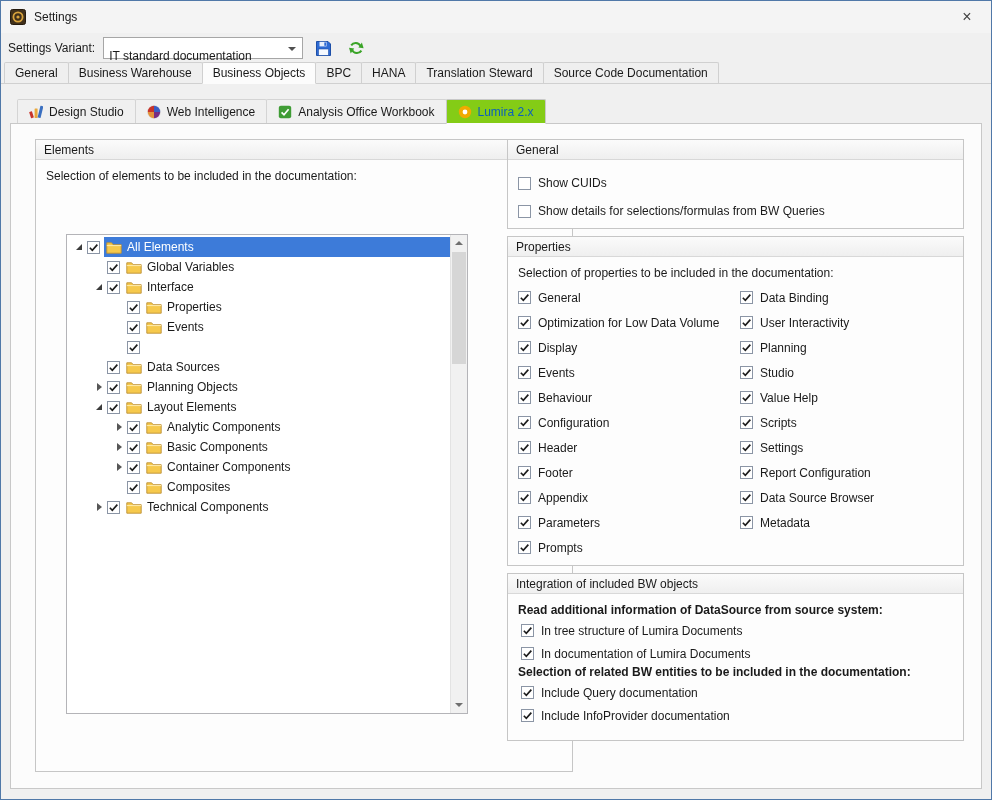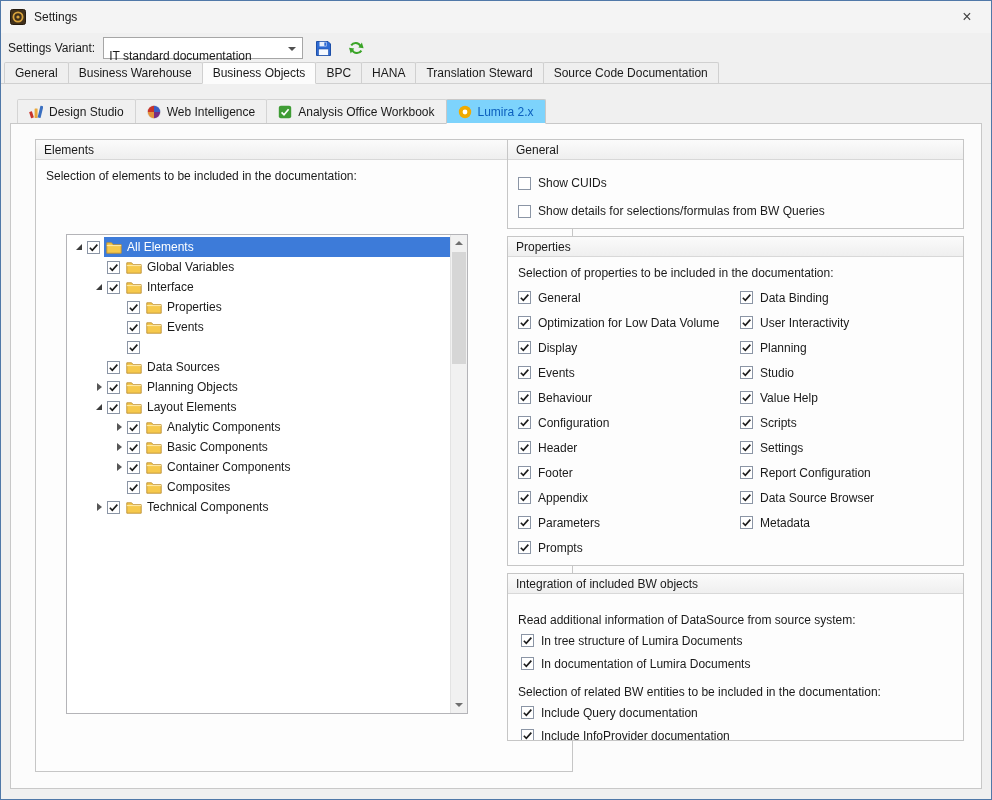--- a/index.html
+++ b/index.html
@@ -22,21 +22,21 @@
   .toolbtn { width:26px; height:24px; display:flex; align-items:center; justify-content:center; margin-left:7px; }
 
   
   .main-tabs { position:absolute; top:61px; left:0; right:0; height:22px; display:flex; align-items:flex-end; padding-left:3px; border-bottom:1px solid #d0d0d0; }
   .tab { height:21px; padding:0 10px; line-height:20px; background:#efefef; border:1px solid #d0d0d0; border-bottom:none; border-radius:2px 2px 0 0; margin-right:-1px; white-space:nowrap; }
   .tab.active { background:#fcfcfc; height:22px; margin-bottom:-1px; z-index:2; border-bottom:1px solid #fcfcfc; }
 
   
   .sub-tabs { position:absolute; top:98px; left:9px; right:9px; height:25px; display:flex; align-items:flex-end; padding-left:7px; border-bottom:1px solid #c8c8c8; }
   .subtab { height:24px; display:flex; align-items:center; gap:6px; padding:0 11px; background:#f0f0f0; border:1px solid #d4d4d4; border-bottom:none; border-radius:2px 2px 0 0; margin-right:-1px; white-space:nowrap; }
-  .subtab.active { background:#7dd3fc; height:25px; margin-bottom:-1px; z-index:2; border-color:#c8c8c8; border-bottom:1px solid #fcfcfc; }
+  .subtab.active { background:#84cc16; height:25px; margin-bottom:-1px; z-index:2; border-color:#c8c8c8; border-bottom:1px solid #fcfcfc; }
   .subtab.active .subtab-label { color:var(--active-tab-text,#0b5fbe); }
   .subtab-icon { width:14px; height:14px; display:inline-flex; }
 
   .sub-page { position:absolute; top:123px; left:9px; right:9px; bottom:10px; background:#fcfcfc; border:1px solid #c8c8c8; border-top:none; }
 
   
   .groupbox { position:absolute; border:1px solid #c6c6c6; background:#fdfdfd; overflow:hidden; }
   .group-header { height:20px; display:flex; align-items:center; padding:0 8px; background:linear-gradient(#fbfbfb,#efefef); border-bottom:1px solid #d8d8d8; }
   .group-body { padding:9px 10px; }
   .desc { margin-bottom:5px; }
@@ -67,21 +67,21 @@
   .sb-down::before { content:""; border-left:4px solid transparent; border-right:4px solid transparent; border-top:4px solid #6f6f6f; }
   .sb-thumb { position:absolute; left:1px; top:17px; width:14px; height:112px; background:#d6d6d6; }
 
   
   .check-row { display:flex; align-items:center; height:25px; gap:7px; }
   .check-row.tall { height:28px; }
   .props-cols { display:flex; }
   .props-col { display:flex; flex-direction:column; }
   .props-col.left { width:222px; }
   .integration-box .check-row { height:23px; padding-left:3px; }
-  .integration-box .desc { margin-bottom:2px; margin-top:10px; }
+  .integration-box .desc { margin-bottom:2px; margin-top:0;font-weight:bold; }
 </style>
 </head>
 <body>
 
 <div class="window">
 
   <div class="titlebar">
     <span class="app-icon" id="app-icon">
         <svg width="16" height="16" viewBox="0 0 16 16">
           <rect x="0.5" y="0.5" width="15" height="15" rx="2" fill="#41301a" stroke="#241a0e"></rect>

